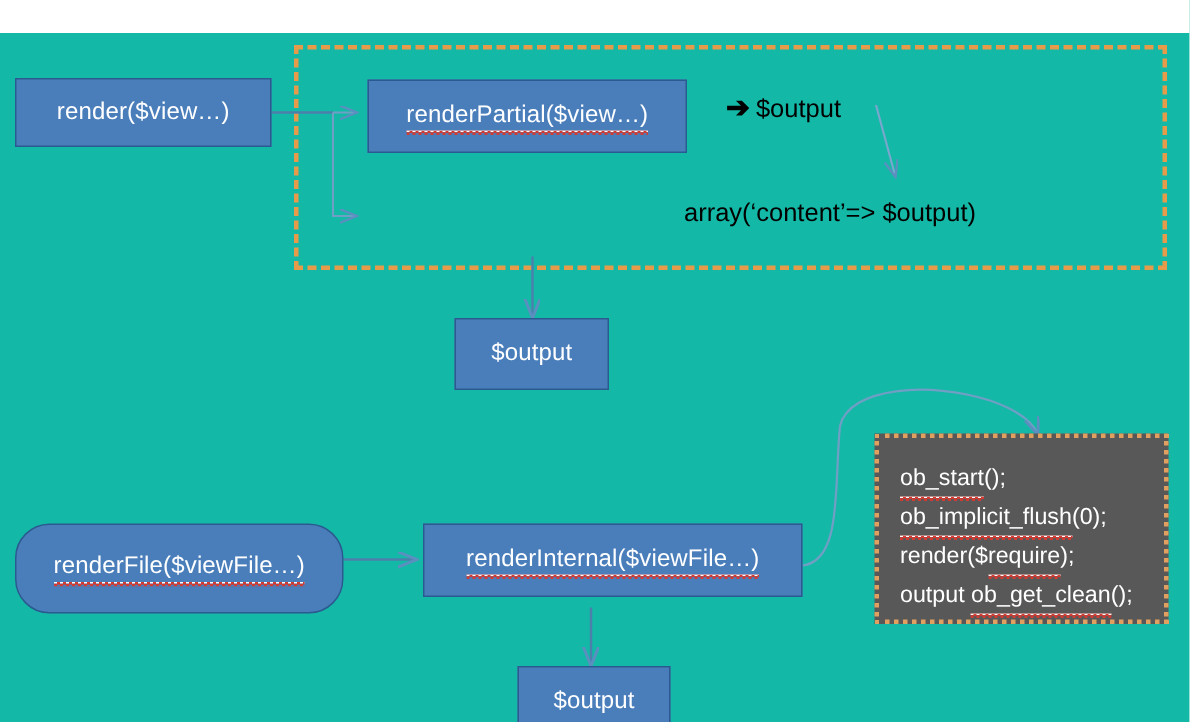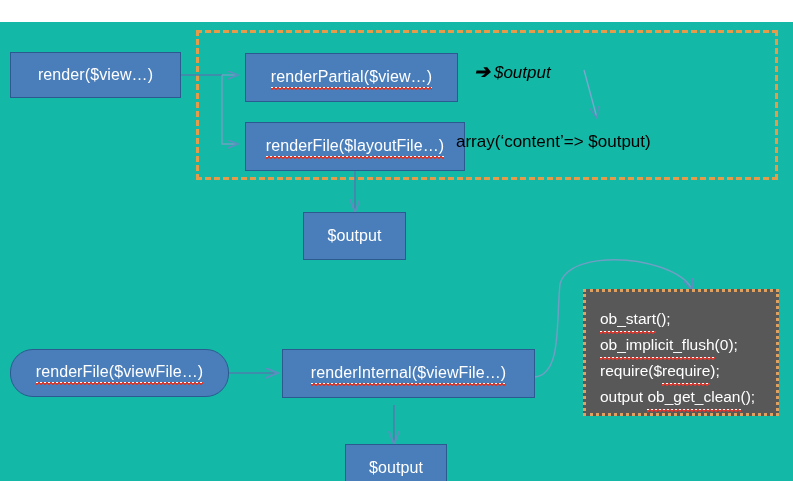--- a/index.html
+++ b/index.html
@@ -146,48 +146,45 @@
   </svg>
 
   <div class="node" style="left:10px; top:30px; width:171px; height:46px;">
     <span class="lbl">render($view…)</span>
   </div>
 
   <div class="node" style="left:245px; top:31px; width:213px; height:49px;">
     <span class="lbl spell">renderPartial($view…)</span>
   </div>
 
-  <div class="node" style="left:245px; top:100px; width:220px; height:49px;">
-    <span class="lbl spell">renderFile($layoutFile…)</span>
-  </div>
 
   <div class="node" style="left:303px; top:190px; width:103px; height:48px;">
     <span class="lbl">$output</span>
   </div>
 
-  <div class="free-text" style="left:474px; top:38px;font-style:italic;">
+  <div class="free-text" style="left:484px; top:38px;">
     <span class="arrow-glyph">➔</span><span>$output</span>
   </div>
 
   <div class="free-text" style="left:456px; top:110px;">
     <span>array(‘content’=&gt; $output)</span>
   </div>
 
-  <div class="node" style="left:10px; top:327px; width:219px; height:48px;border-radius:23px;">
+  <div class="node" style="left:10px; top:327px; width:219px; height:60px;border-radius:23px;">
     <span class="lbl spell">renderFile($viewFile…)</span>
   </div>
 
   <div class="node" style="left:282px; top:327px; width:253px; height:49px;">
     <span class="lbl spell">renderInternal($viewFile…)</span>
   </div>
 
   <div class="node" style="left:345px; top:422px; width:102px; height:48px;">
     <span class="lbl">$output</span>
   </div>
 
   <div class="code-block" style="left:583px; top:267px; width:196px; height:127px;">
     <span class="cl"><span class="sq">ob_start</span><span>();</span></span>
     <span class="cl"><span class="sq">ob_implicit_flush</span><span>(0);</span></span>
-    <span class="cl"><span>require($</span><span class="sq">require</span><span>);</span></span>
+    <span class="cl"><span>render($</span><span class="sq">require</span><span>);</span></span>
     <span class="cl"><span>output </span><span class="sq">ob_get_clean</span><span>();</span></span>
   </div>
 
 </div>
 
 </body></html>

